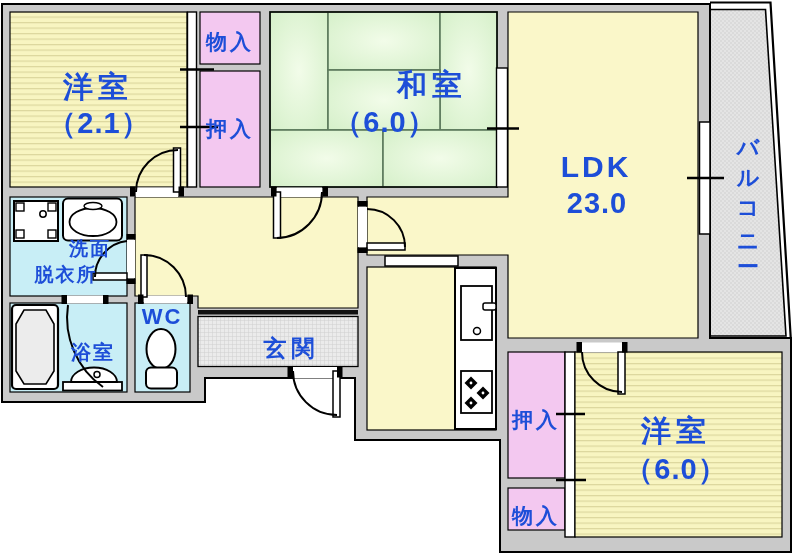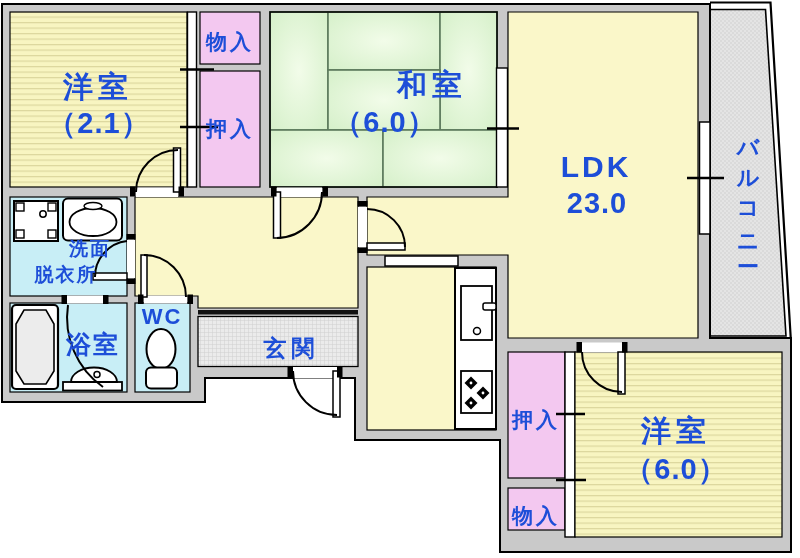--- a/index.html
+++ b/index.html
@@ -190,19 +190,19 @@
 <div class="lbl mid" style="left:230px;top:41px;">物入</div>
 <div class="lbl mid" style="left:230px;top:128px;">押入</div>
 <div class="lbl big" style="left:384px;top:85px;margin-left:48px;">和室</div>
 <div class="lbl num" style="left:385px;top:122px;">（6.0）</div>
 <div class="lbl big" style="left:596px;top:167px;letter-spacing:3px;">LDK</div>
 <div class="lbl num" style="left:597px;top:203px;">23.0</div>
 <div class="lbl vert" style="left:748px;top:192px;">バルコニー</div>
 <div class="lbl sml" style="left:66px;top:248px;margin-left:24px;">洗面</div>
 <div class="lbl sml" style="left:66px;top:274px;">脱衣所</div>
 <div class="lbl sml" style="left:162px;top:317px;font-size:22px;">WC</div>
-<div class="lbl sml" style="left:93px;top:344px;font-size:25px;">浴室</div>
+<div class="lbl sml" style="left:93px;top:352px;font-size:20px;">浴室</div>
 <div class="lbl mid" style="left:272px;top:348px;font-size:23px;letter-spacing:5px;padding-left:39px;">玄関</div>
 <div class="lbl mid" style="left:536px;top:419px;">押入</div>
 <div class="lbl mid" style="left:536px;top:515px;">物入</div>
 <div class="lbl big" style="left:676px;top:431px;">洋室</div>
 <div class="lbl num" style="left:676px;top:469px;">（6.0）</div>
 </div>
 
 </body></html>

